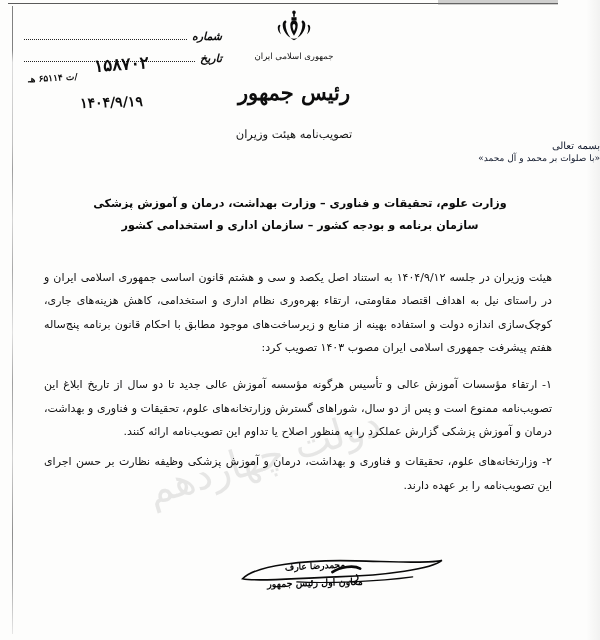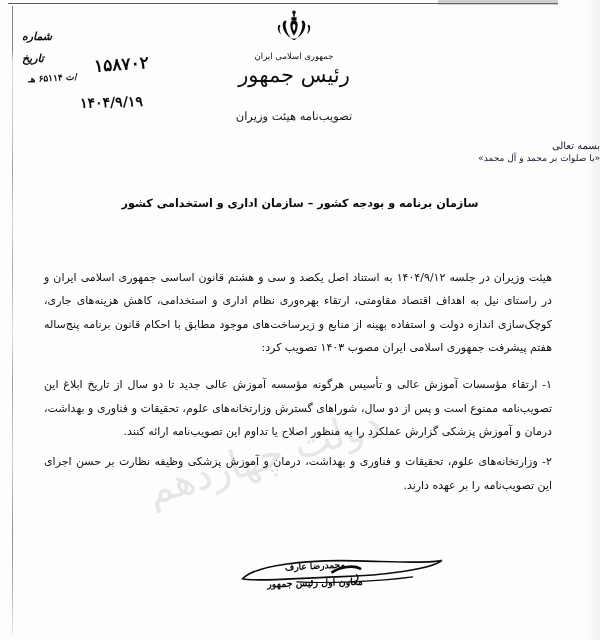--- a/index.html
+++ b/index.html
@@ -83,24 +83,24 @@
     display: block;
   }
   .emblem-caption {
     margin-top: 1px;
     font-size: 8.5px;
     font-family: "DejaVu Serif", "Liberation Serif", serif;
     color: #111;
     letter-spacing: .2px;
   }
   .president-title {
-    margin-top: 2px;
+    margin-top: 19px;
     font-size: 21px;
     font-family: "DejaVu Serif", "Liberation Serif", serif;
-    font-weight: normal;
+    font-weight: bold;
     color: #0d0d0d;
     letter-spacing: 1px;
   }
   .decree-kind {
     margin-top: 22px;
     font-size: 11.5px;
     font-family: "DejaVu Serif", "Liberation Serif", serif;
     color: #111;
     letter-spacing: .4px;
   }
@@ -109,25 +109,24 @@
   .reg-block {
     position: absolute;
     top: 30px; left: 22px;
     width: 200px;
     direction: rtl;
     font-family: "DejaVu Serif", "Liberation Serif", serif;
     color: #0c0c0c;
   }
   .reg-row {
     display: flex;
-    align-items: flex-end;
+    align-items: flex-start;
     justify-content: flex-start;
     gap: 3px;
     height: 22px;
-    flex-direction: column;
   }
   .reg-label {
     font-size: 11px;
     font-weight: bold;
     font-style: italic;
     flex: 0 0 auto;
   }
   .reg-dots {
     flex: 1 1 auto;
     border-bottom: 1.5px dotted #222;
@@ -286,20 +285,21 @@
     <div class="reg-suffix">/ت ۶۵۱۱۴ هـ</div>
     <div class="reg-date-value">۱۴۰۴/۹/۱۹</div>
   </div>
 
   <div class="invocation">
     <div class="invocation-main">بسمه تعالی</div>
     <div class="invocation-sub">«با صلوات بر محمد و آل محمد»</div>
   </div>
 
   <div class="addressees">
+    <div>وزارت علوم، تحقیقات و فناوری – وزارت بهداشت، درمان و آموزش پزشکی</div>
     <div>سازمان برنامه و بودجه کشور – سازمان اداری و استخدامی کشور</div>
   </div>
 
   <div class="body-text">
     <p class="para preamble">هیئت وزیران در جلسه ۱۴۰۴/۹/۱۲ به استناد اصل یکصد و سی و هشتم قانون اساسی جمهوری اسلامی ایران و در راستای نیل به اهداف اقتصاد مقاومتی، ارتقاء بهره‌وری نظام اداری و استخدامی، کاهش هزینه‌های جاری، کوچک‌سازی اندازه دولت و استفاده بهینه از منابع و زیرساخت‌های موجود مطابق با احکام قانون برنامه پنج‌ساله هفتم پیشرفت جمهوری اسلامی ایران مصوب ۱۴۰۳ تصویب کرد:</p>
     <p class="para clause">۱- ارتقاء مؤسسات آموزش عالی و تأسیس هرگونه مؤسسه آموزش عالی جدید تا دو سال از تاریخ ابلاغ این تصویب‌نامه ممنوع است و پس از دو سال، شوراهای گسترش وزارتخانه‌های علوم، تحقیقات و فناوری و بهداشت، درمان و آموزش پزشکی گزارش عملکرد را به منظور اصلاح یا تداوم این تصویب‌نامه ارائه کنند.</p>
     <p class="para clause">۲- وزارتخانه‌های علوم، تحقیقات و فناوری و بهداشت، درمان و آموزش پزشکی وظیفه نظارت بر حسن اجرای این تصویب‌نامه را بر عهده دارند.</p>
   </div>
 
   <div class="signature-block">

